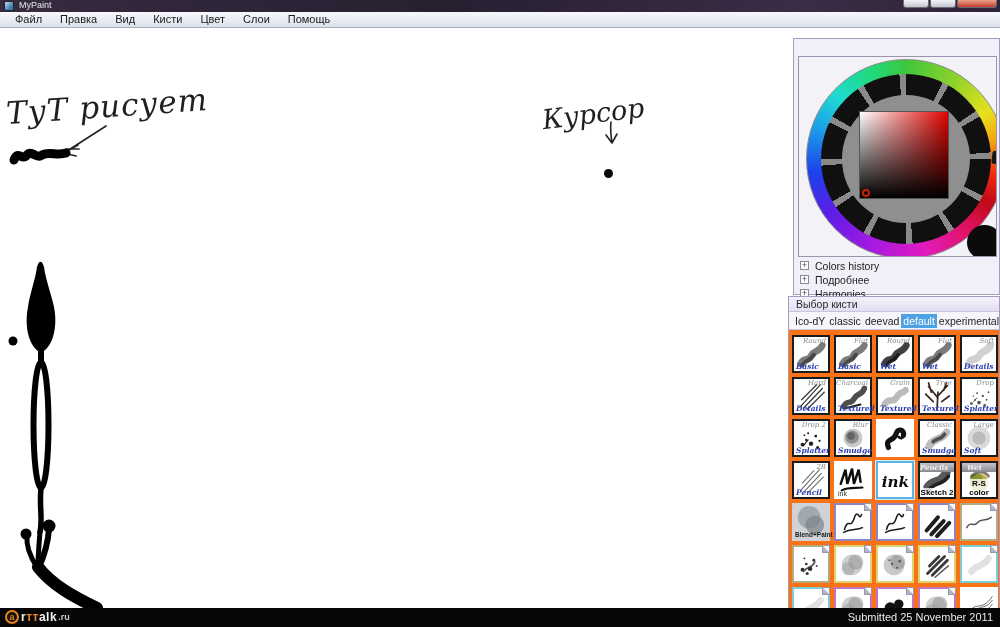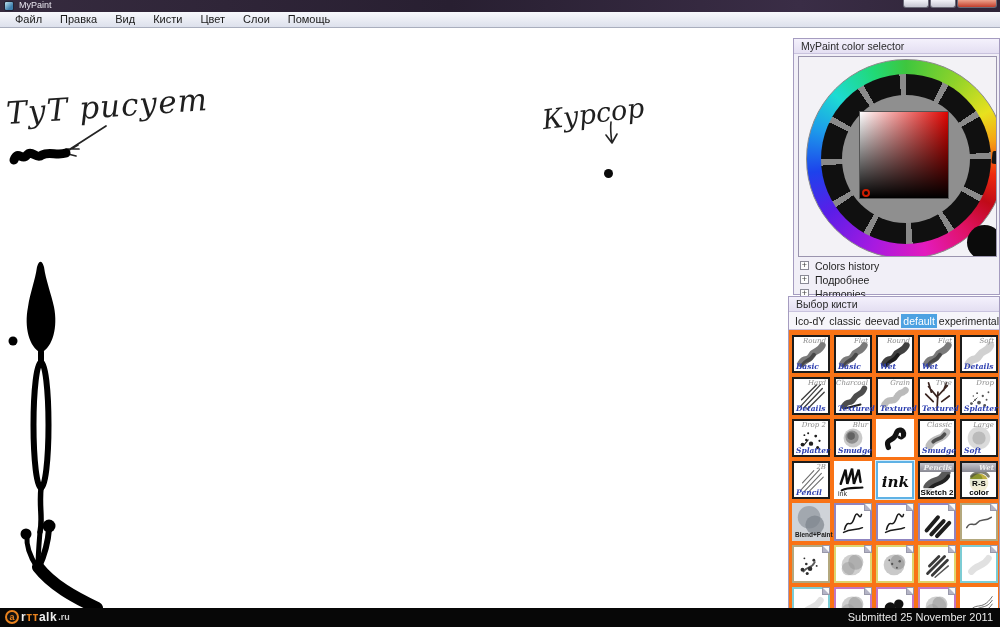--- a/index.html
+++ b/index.html
@@ -79,21 +79,21 @@
   .cell.f-yellow  { border-color:#ddd46e; }
   .cell.f-cyan    { border-color:#7cccd4; }
   .cell.f-magenta { border-color:#c276c2; }
   .cell.sel { border-color:#5fb2e5; box-shadow:0 0 0 1px #d6ebf8; }
   .cell.graybg { background:#cfd3d8; }
   .cell svg.glyph { position:absolute; left:0; top:0; width:100%; height:100%; }
   .t-top { position:absolute; top:0; right:2px; font:italic 7px "DejaVu Serif",serif; color:#8a8a8a; z-index:2; }
   .t-bot { position:absolute; bottom:0; left:2px; font:italic bold 7.5px "DejaVu Serif",serif; color:#2d3fb0; z-index:2; }
   .hdr { position:absolute; top:0; left:0; right:0; height:9px;
     background:linear-gradient(#c4c4cc,#898993); color:#f2f2f2;
-    font:italic bold 7px "DejaVu Serif",serif; text-align:right; padding-right:2px; z-index:2; }
+    font:italic bold 7px "DejaVu Serif",serif; text-align:right; padding-right:14px; z-index:2; }
   .lblb { position:absolute; bottom:0; left:0; right:0; font:bold 8px "Liberation Sans",sans-serif;
     color:#000; text-align:center; background:rgba(255,255,255,.78); z-index:2; }
   .t-below { position:absolute; bottom:0; left:2px; font:7px "Liberation Sans",sans-serif; color:#333; z-index:2; }
   .t-in { position:absolute; bottom:1px; left:1px; font:bold 6.5px "Liberation Sans",sans-serif; color:#1c1c1c; z-index:2; }
   .corner { position:absolute; top:-2px; right:-2px; width:8px; height:8px;
     background:linear-gradient(225deg,#fafafa 45%,#b4b4c6 55%); border:1px solid #9898aa; z-index:3; }
 
   
   .footer { position:absolute; left:0; bottom:0; width:1000px; height:19px; background:#070707; z-index:40; }
   .submitted { position:absolute; right:7px; top:3px; font-size:11px; color:#e9e9e9; }
@@ -156,21 +156,20 @@
     <circle cx="26" cy="279" r="5.5" fill="#000"></circle>
     <path d="M27 281 C26 292 31 303 37 312" stroke="#000" stroke-width="5" fill="none" stroke-linecap="round"></path>
     <circle cx="49" cy="271" r="6.5" fill="#000"></circle>
     <path d="M49 274 C48 288 44 301 39 312" stroke="#000" stroke-width="6" fill="none" stroke-linecap="round"></path>
     <path d="M40 277 C39 289 38 300 38 312" stroke="#000" stroke-width="5" fill="none" stroke-linecap="round"></path>
     <path d="M38 312 C52 330 74 342 97 353" stroke="#000" stroke-width="12" fill="none" stroke-linecap="round"></path>
   </svg>
 </div>
 
 <div class="color-panel">
-  <div class="panel-title">MyPaint color selector</div>
   <div class="wheel-box">
     <div class="hue-ring"></div>
     <div class="seg-ring"></div>
     <div class="wheel-center"></div>
     <div class="sv-square"></div>
     <div class="sv-marker"></div>
     <div class="ring-marker"></div>
     <div class="preview-blob"></div>
   </div>
   <div class="expanders" id="expanders">

